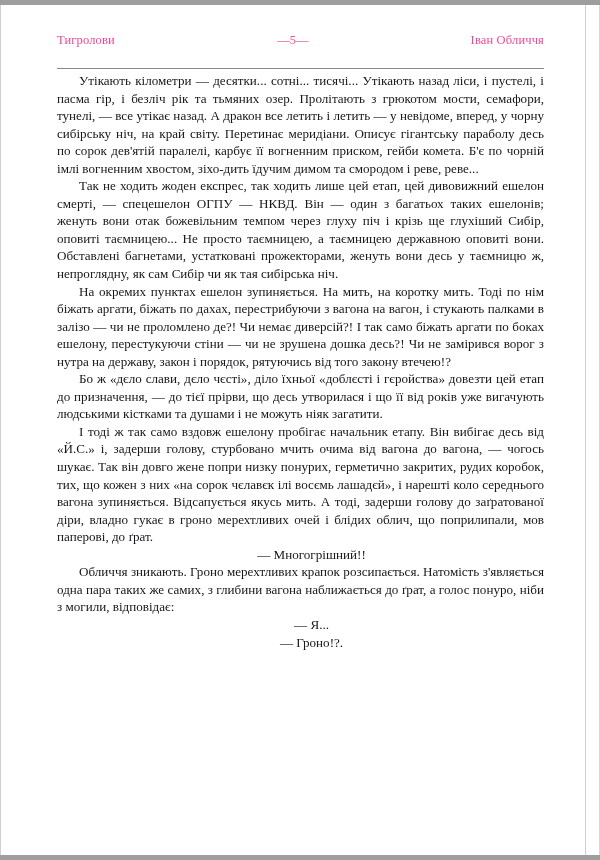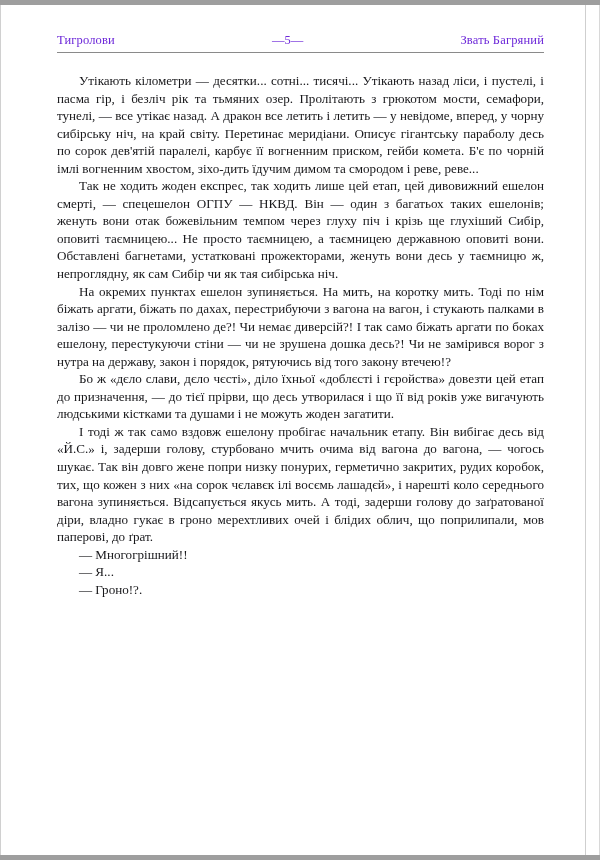--- a/index.html
+++ b/index.html
@@ -61,24 +61,24 @@
 
   
   .running-head {
     position: absolute;
     top: 33px;
     left: 57px;
     width: 487px;
     display: flex;
     align-items: baseline;
     justify-content: space-between;
-    color: #6d28d9;
+    color: #ec4899;
     font-size: 12.5px;
     letter-spacing: 0.15px;
-    padding-bottom: 4px;
+    padding-bottom: 20px;
     border-bottom: 1px solid #8a8a8a;
     box-sizing: border-box;
   }
   .running-head .rh-left  { flex: 0 0 auto; }
   .running-head .rh-center{
     flex: 1 1 auto;
     text-align: center;
     letter-spacing: 0;
   }
   .running-head .rh-right { flex: 0 0 auto; }
@@ -97,44 +97,45 @@
     hyphens: none;
     font-family: Liberation Serif, serif;
   }
   .body-text p {
     margin: 0;
     text-indent: 22px;
     white-space: pre-wrap;
   }
   
   .body-text p.dialogue {
-    text-align: left;
+    text-align: center;
   }
 </style>
 </head>
 <body>
 
 <div class="page">
 
   <div class="frame-top"></div>
   <div class="frame-bottom"></div>
   <div class="frame-left"></div>
   <div class="frame-right"></div>
   <div class="frame-right-outer"></div>
 
   <div class="running-head">
     <span class="rh-left">Тигролови</span>
     <span class="rh-center">—5—</span>
-    <span class="rh-right">Звать Багряний</span>
+    <span class="rh-right">Іван Обличчя</span>
   </div>
 
   <div class="body-text">
     <p>Утікають кілометри — десятки... сотні... тисячі... Утікають назад ліси, і пустелі, і пасма гір, і безліч рік та тьмяних озер. Пролітають з грюкотом мости, семафори, тунелі, — все утікає назад. А дракон все летить і летить — у невідоме, вперед, у чорну сибірську ніч, на край світу. Перетинає меридіани. Описує гігантську параболу десь по сорок дев'ятій паралелі, карбує її вогненним приском, гейби комета. Б'є по чорній імлі вогненним хвостом, зіхо-дить їдучим димом та смородом і реве, реве...</p>
     <p>Так не ходить жоден експрес, так ходить лише цей етап, цей дивовижний ешелон смерті, — спецешелон ОГПУ — НКВД. Він — один з багатьох таких ешелонів; женуть вони отак божевільним темпом через глуху піч і крізь ще глухіший Сибір, оповиті таємницею... Не просто таємницею, а таємницею державною оповиті вони. Обставлені багнетами, устатковані прожекторами, женуть вони десь у таємницю ж, непроглядну, як сам Сибір чи як тая сибірська ніч.</p>
     <p>На окремих пунктах ешелон зупиняється. На мить, на коротку мить. Тоді по нім біжать аргати, біжать по дахах, перестрибуючи з вагона на вагон, і стукають палками в залізо — чи не проломлено де?! Чи немає диверсій?! І так само біжать аргати по боках ешелону, перестукуючи стіни — чи не зрушена дошка десь?! Чи не замірився ворог з нутра на державу, закон і порядок, рятуючись від того закону втечею!?</p>
-    <p>Бо ж «дєло слави, дєло чєсті», діло їхньої «доблєсті і гєройства» довезти цей етап до призначення, — до тієї прірви, що десь утворилася і що її від років уже вигачують людськими кістками та душами і не можуть жоден загатити.</p>
+    <p>Бо ж «дєло слави, дєло чєсті», діло їхньої «доблєсті і гєройства» довезти цей етап до призначення, — до тієї прірви, що десь утворилася і що її від років уже вигачують людськими кістками та душами і не можуть ніяк загатити.</p>
     <p>І тоді ж так само вздовж ешелону пробігає начальник етапу. Він вибігає десь від «Й.С.» і, задерши голову, стурбовано мчить очима від вагона до вагона, — чогось шукає. Так він довго жене попри низку понурих, герметично закритих, рудих коробок, тих, що кожен з них «на сорок чєлавєк ілі восємь лашадєй», і нарешті коло середнього вагона зупиняється. Відсапується якусь мить. А тоді, задерши голову до заґратованої діри, владно гукає в гроно мерехтливих очей і блідих облич, що поприлипали, мов паперові, до ґрат.</p>
     <p class="dialogue">— Многогрішний!!</p>
+    <p>Обличчя зникають. Гроно мерехтливих крапок розсипається. Натомість з'являється одна пара таких же самих, з глибини вагона наближається до ґрат, а голос понуро, ніби з могили, відповідає:</p>
     <p class="dialogue">— Я...</p>
     <p class="dialogue">— Гроно!?.</p>
   </div>
 
 </div>
 
 </body></html>

